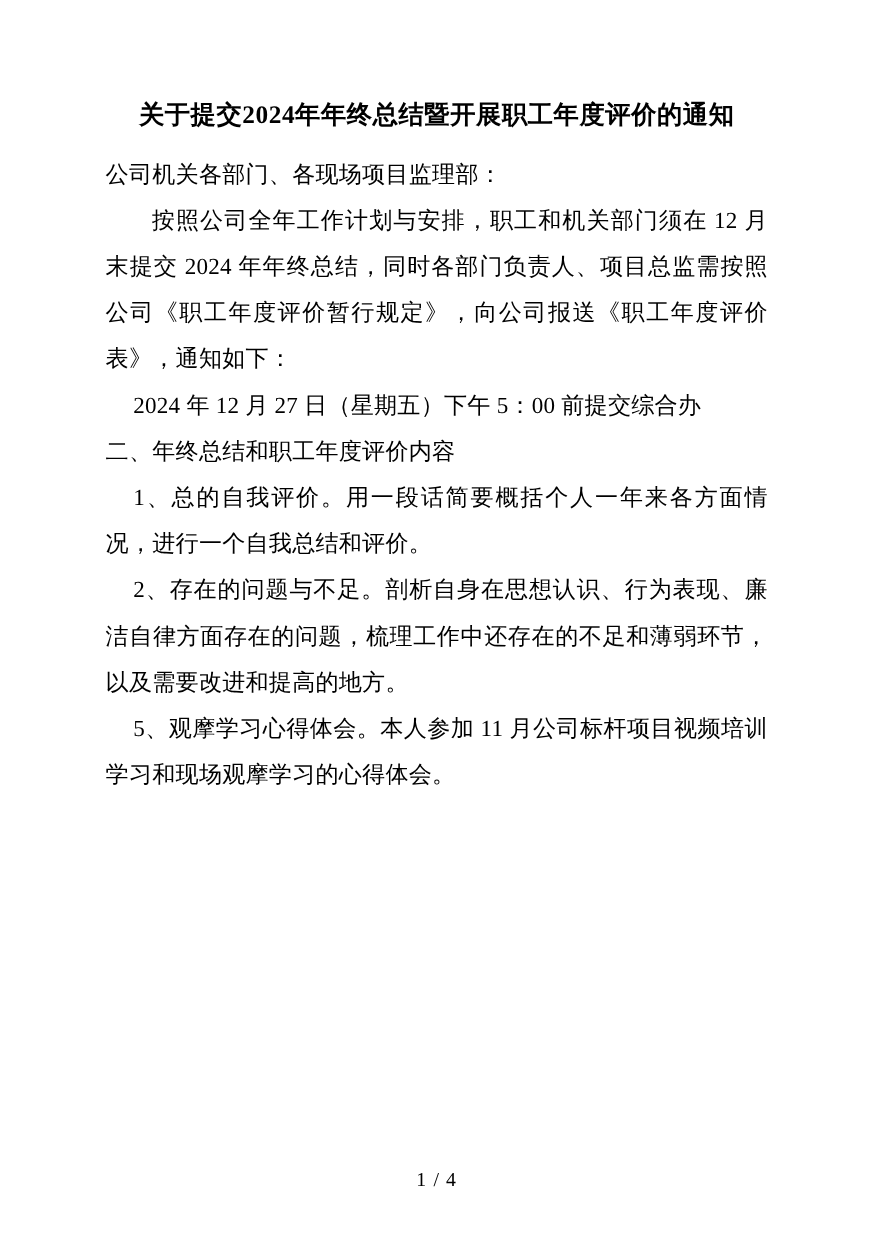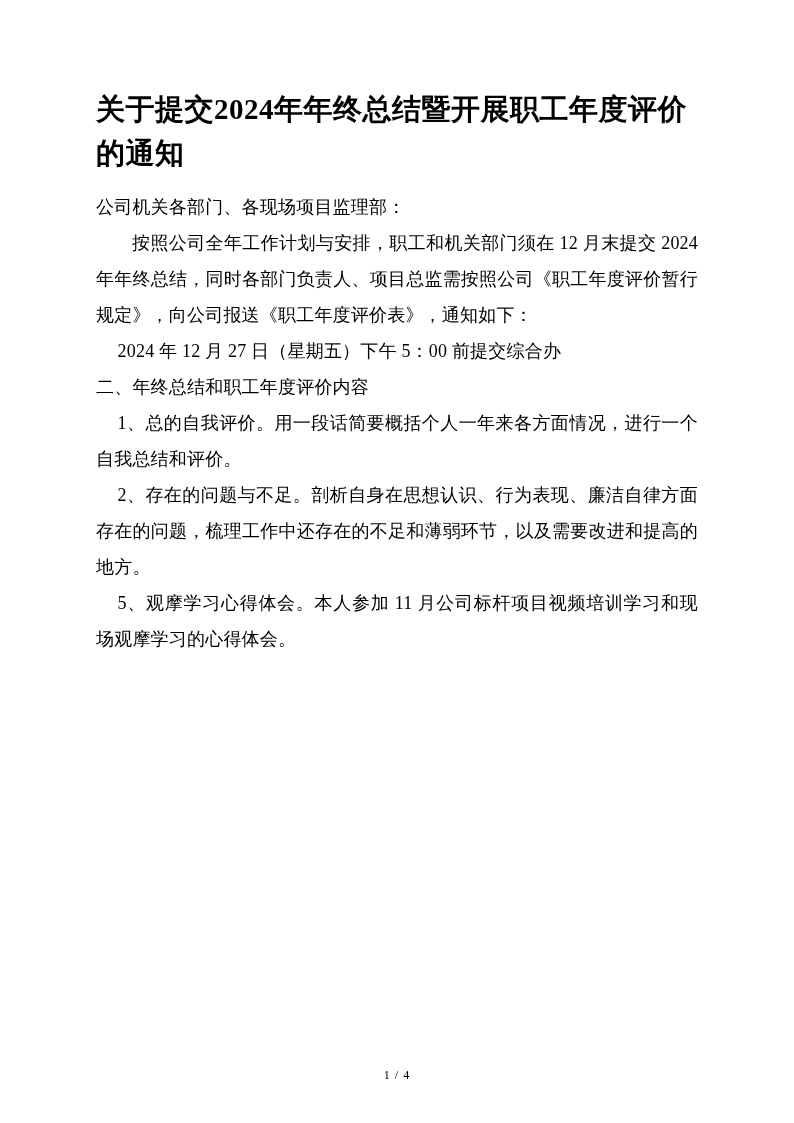--- a/index.html
+++ b/index.html
@@ -16,43 +16,44 @@
     overflow: hidden;
   }
   .page {
     box-sizing: border-box;
     width: 794px;
     height: 1123px;
     padding: 78px 96px 60px 96px;
     position: relative;
   }
   .doc-title {
-    font-size: 29px;
+    font-size: 23px;
     font-weight: bold;
+    text-align: center;
     letter-spacing: 0.5px;
     margin: 10px 0 14px 0;
     line-height: 1.5;
   }
   .para {
-    font-size: 18px;
+    font-size: 21px;
     line-height: 2.0;
     text-align: justify;
     margin: 0;
     letter-spacing: 0.2px;
   }
   .indent-0 { text-indent: 0; }
   .indent-1 { text-indent: 1.2em; }
   .indent-2 { text-indent: 2em; }
   .footer {
     position: absolute;
     left: 0;
     right: 0;
     bottom: 40px;
     text-align: center;
-    font-size: 12px;
+    font-size: 18px;
     font-family: "Liberation Serif", serif;
     color: #000;
     letter-spacing: 1px;
   }
 </style>
 </head>
 <body>
 
 <div class="page">
 

